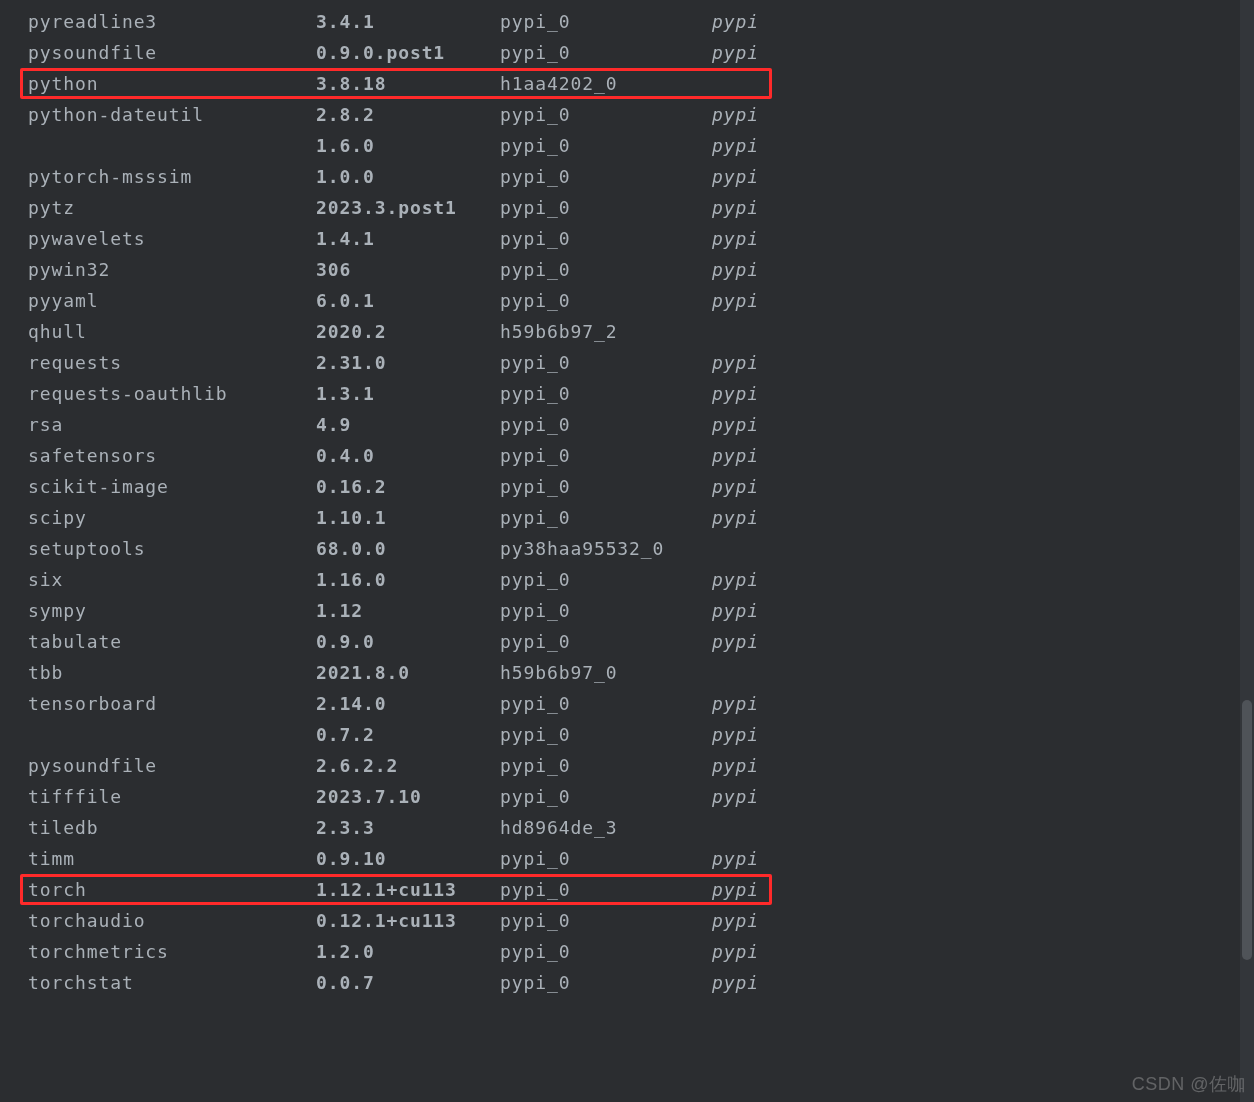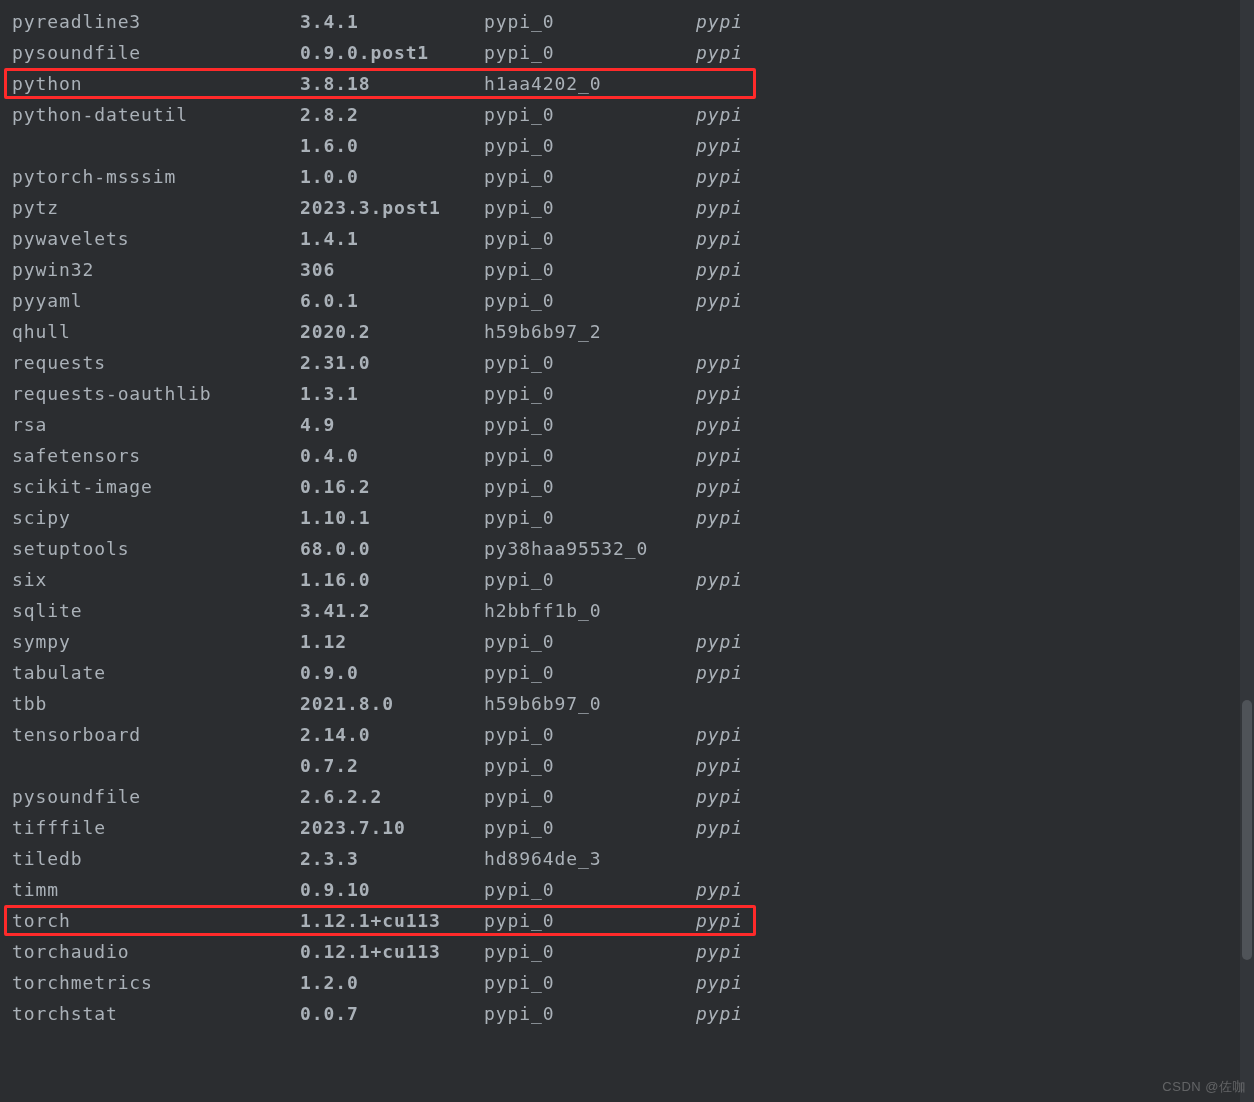--- a/index.html
+++ b/index.html
@@ -10,21 +10,21 @@
     height:1102px;
     overflow:hidden;
     font-family:"Menlo","Consolas","DejaVu Sans Mono","Courier New",monospace;
     font-size:18px;
     color:#aab1b8;
   }
   .terminal{
     position:relative;
     box-sizing:border-box;
     padding-top:6px;
-    padding-left:12px;
+    padding-left:28px;
     width:1254px;
     height:810px;
   }
   .row{
     position:relative;
     height:31px;
     line-height:31px;
     white-space:pre;
     letter-spacing:0.05em;
   }
@@ -40,21 +40,21 @@
     border:3px solid #ff2a2a;
     border-radius:2px;
     box-sizing:border-box;
     pointer-events:none;
   }
   .watermark{
     position:absolute;
     right:8px;
     bottom:6px;
     font-family:Arial,sans-serif;
-    font-size:13px;
+    font-size:18px;
     color:rgba(200,200,200,0.35);
     letter-spacing:0.5px;
   }
   .scrollbar-track{
     position:absolute;
     right:0;
     top:0;
     width:14px;
     height:1102px;
     background:#33363a;
@@ -85,21 +85,20 @@
     <div class="row"><span class="c-name">pyyaml</span><span class="c-ver">6.0.1</span><span class="c-build">pypi_0</span><span class="c-chan">pypi</span></div>
     <div class="row"><span class="c-name">qhull</span><span class="c-ver">2020.2</span><span class="c-build">h59b6b97_2</span></div>
     <div class="row"><span class="c-name">requests</span><span class="c-ver">2.31.0</span><span class="c-build">pypi_0</span><span class="c-chan">pypi</span></div>
     <div class="row"><span class="c-name">requests-oauthlib</span><span class="c-ver">1.3.1</span><span class="c-build">pypi_0</span><span class="c-chan">pypi</span></div>
     <div class="row"><span class="c-name">rsa</span><span class="c-ver">4.9</span><span class="c-build">pypi_0</span><span class="c-chan">pypi</span></div>
     <div class="row"><span class="c-name">safetensors</span><span class="c-ver">0.4.0</span><span class="c-build">pypi_0</span><span class="c-chan">pypi</span></div>
     <div class="row"><span class="c-name">scikit-image</span><span class="c-ver">0.16.2</span><span class="c-build">pypi_0</span><span class="c-chan">pypi</span></div>
     <div class="row"><span class="c-name">scipy</span><span class="c-ver">1.10.1</span><span class="c-build">pypi_0</span><span class="c-chan">pypi</span></div>
     <div class="row"><span class="c-name">setuptools</span><span class="c-ver">68.0.0</span><span class="c-build">py38haa95532_0</span></div>
     <div class="row"><span class="c-name">six</span><span class="c-ver">1.16.0</span><span class="c-build">pypi_0</span><span class="c-chan">pypi</span></div>
-    <div class="row"><span class="c-name">sqlite</span><span class="c-ver">3.41.2</span><span class="c-build">h2bbff1b_0</span></div>
     <div class="row"><span class="c-name">sympy</span><span class="c-ver">1.12</span><span class="c-build">pypi_0</span><span class="c-chan">pypi</span></div>
     <div class="row"><span class="c-name">tabulate</span><span class="c-ver">0.9.0</span><span class="c-build">pypi_0</span><span class="c-chan">pypi</span></div>
     <div class="row"><span class="c-name">tbb</span><span class="c-ver">2021.8.0</span><span class="c-build">h59b6b97_0</span></div>
     <div class="row"><span class="c-name">tensorboard</span><span class="c-ver">2.14.0</span><span class="c-build">pypi_0</span><span class="c-chan">pypi</span></div>
     <div class="row"><span class="c-ver">0.7.2</span><span class="c-build">pypi_0</span><span class="c-chan">pypi</span></div>
     <div class="row"><span class="c-name">pysoundfile</span><span class="c-ver">2.6.2.2</span><span class="c-build">pypi_0</span><span class="c-chan">pypi</span></div>
     <div class="row"><span class="c-name">tifffile</span><span class="c-ver">2023.7.10</span><span class="c-build">pypi_0</span><span class="c-chan">pypi</span></div>
     <div class="row"><span class="c-name">tiledb</span><span class="c-ver">2.3.3</span><span class="c-build">hd8964de_3</span></div>
     <div class="row"><span class="c-name">timm</span><span class="c-ver">0.9.10</span><span class="c-build">pypi_0</span><span class="c-chan">pypi</span></div>
     <div class="row"><span class="c-name">torch</span><span class="c-ver">1.12.1+cu113</span><span class="c-build">pypi_0</span><span class="c-chan">pypi</span><div class="hl"></div></div>

